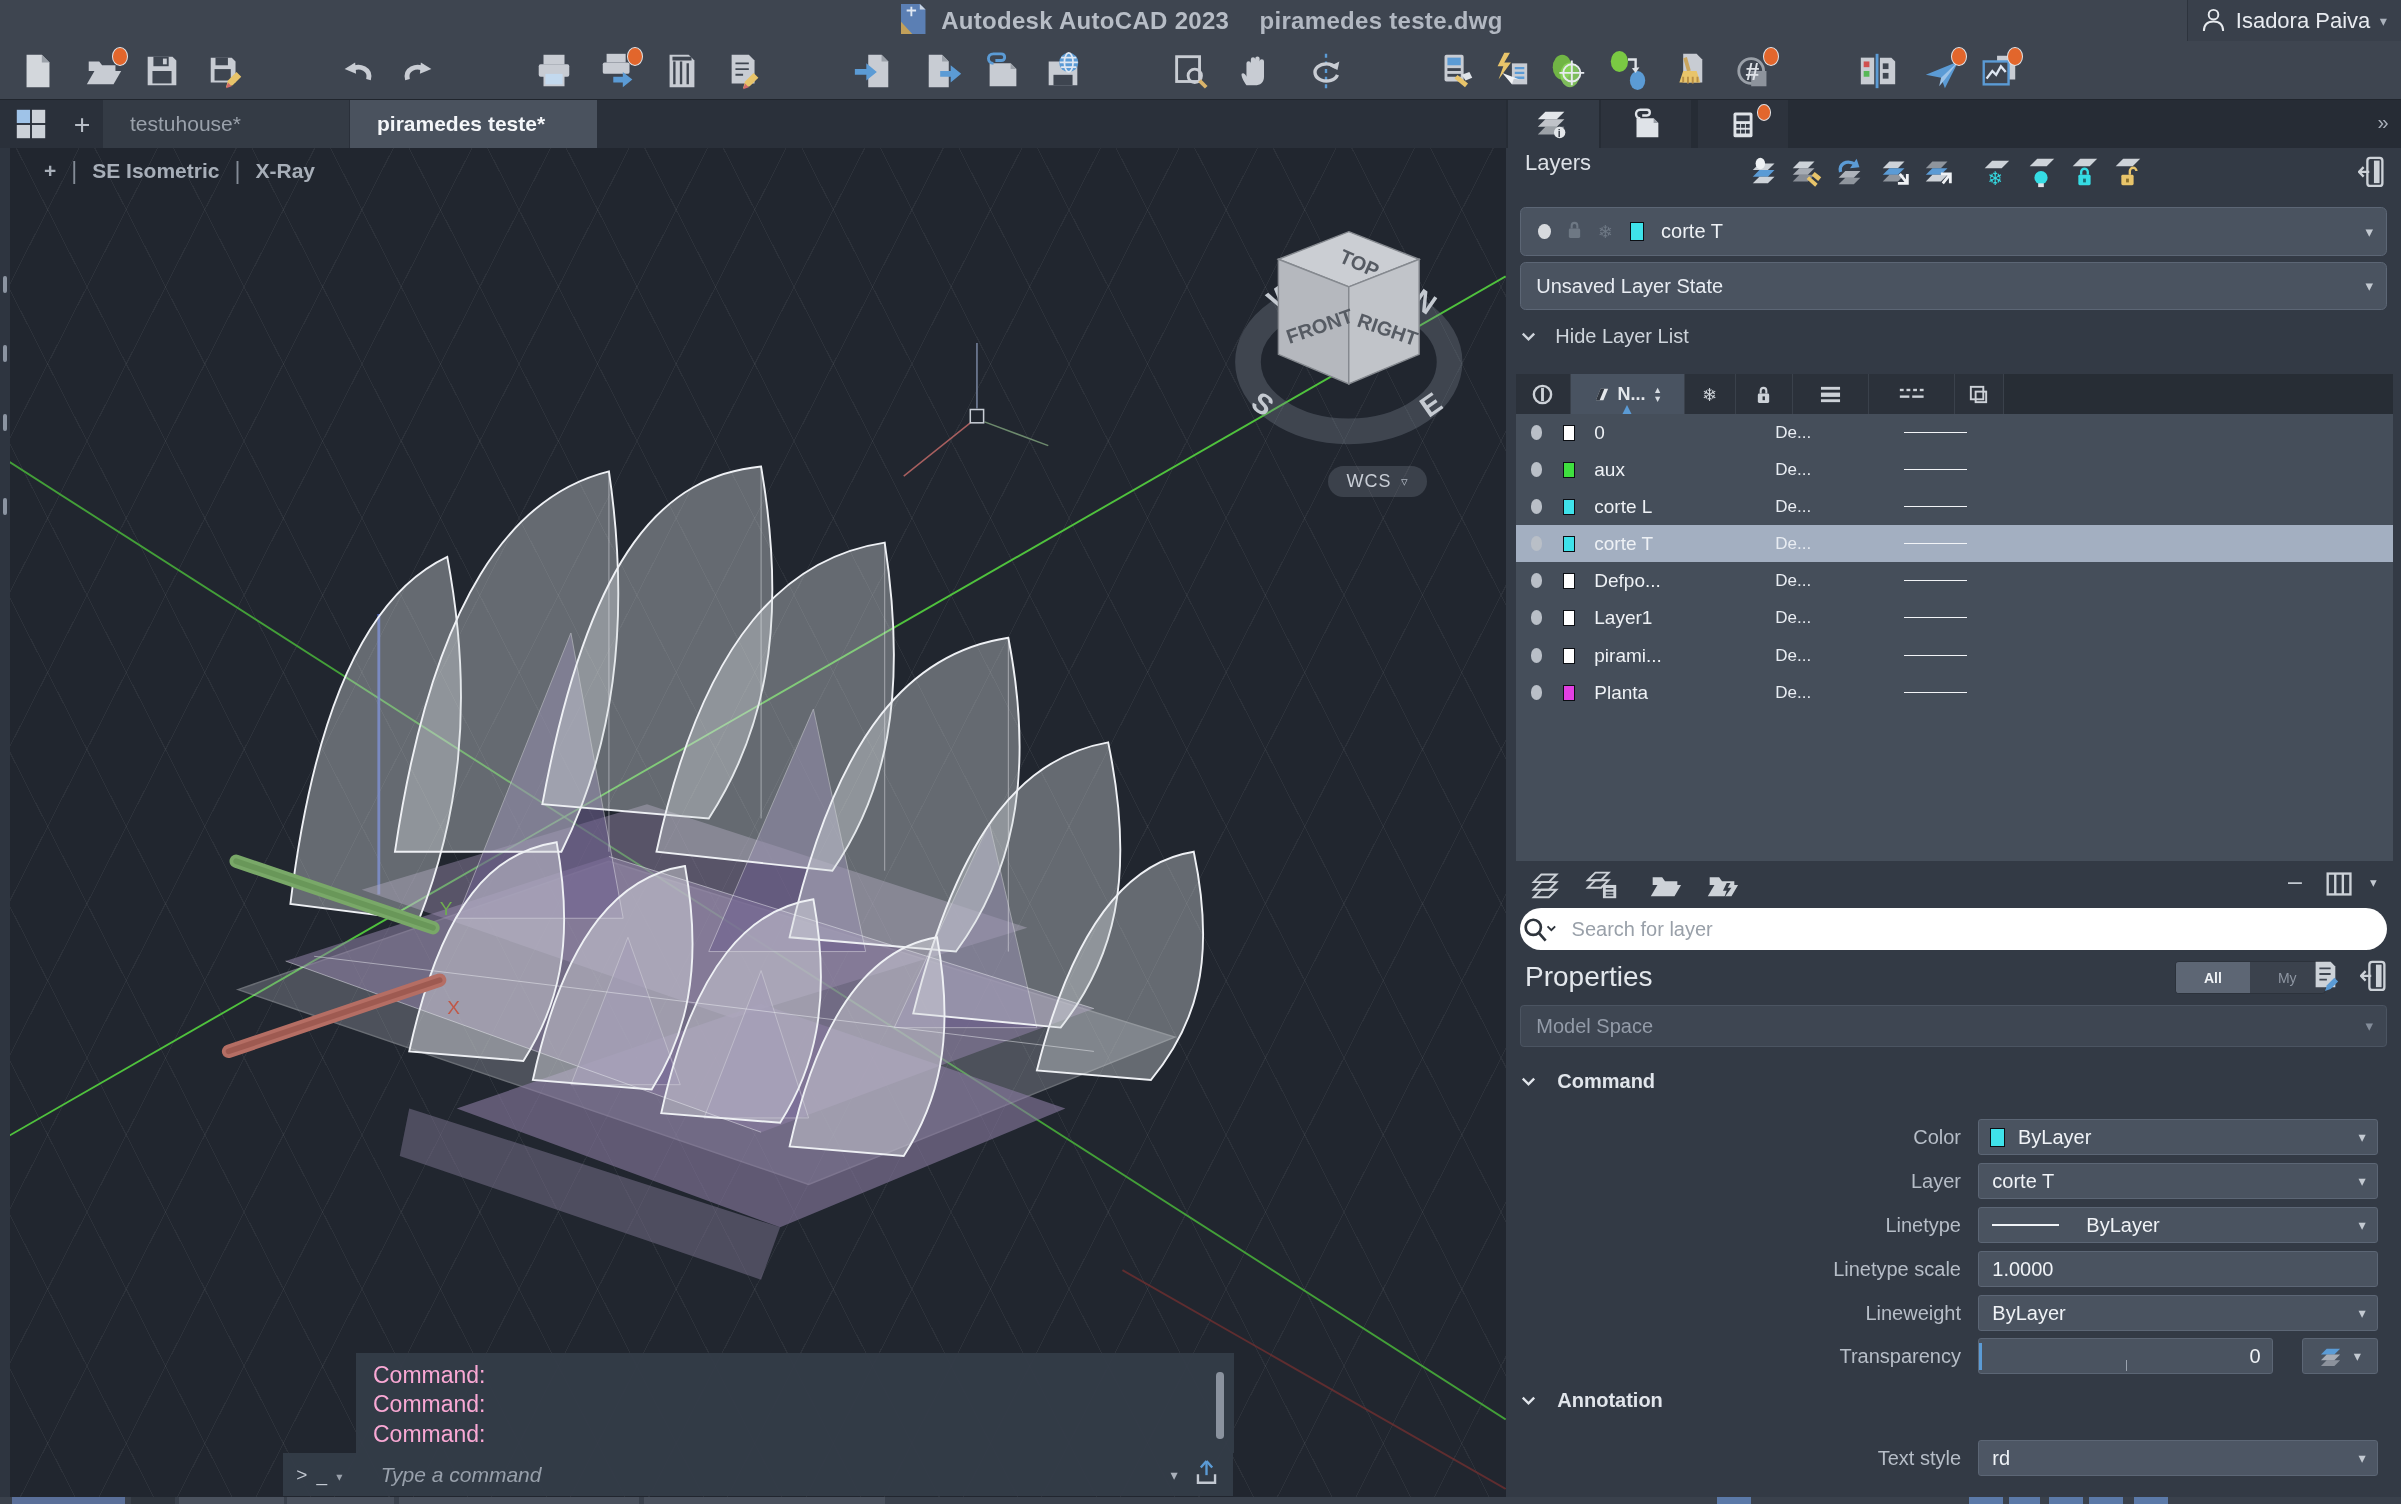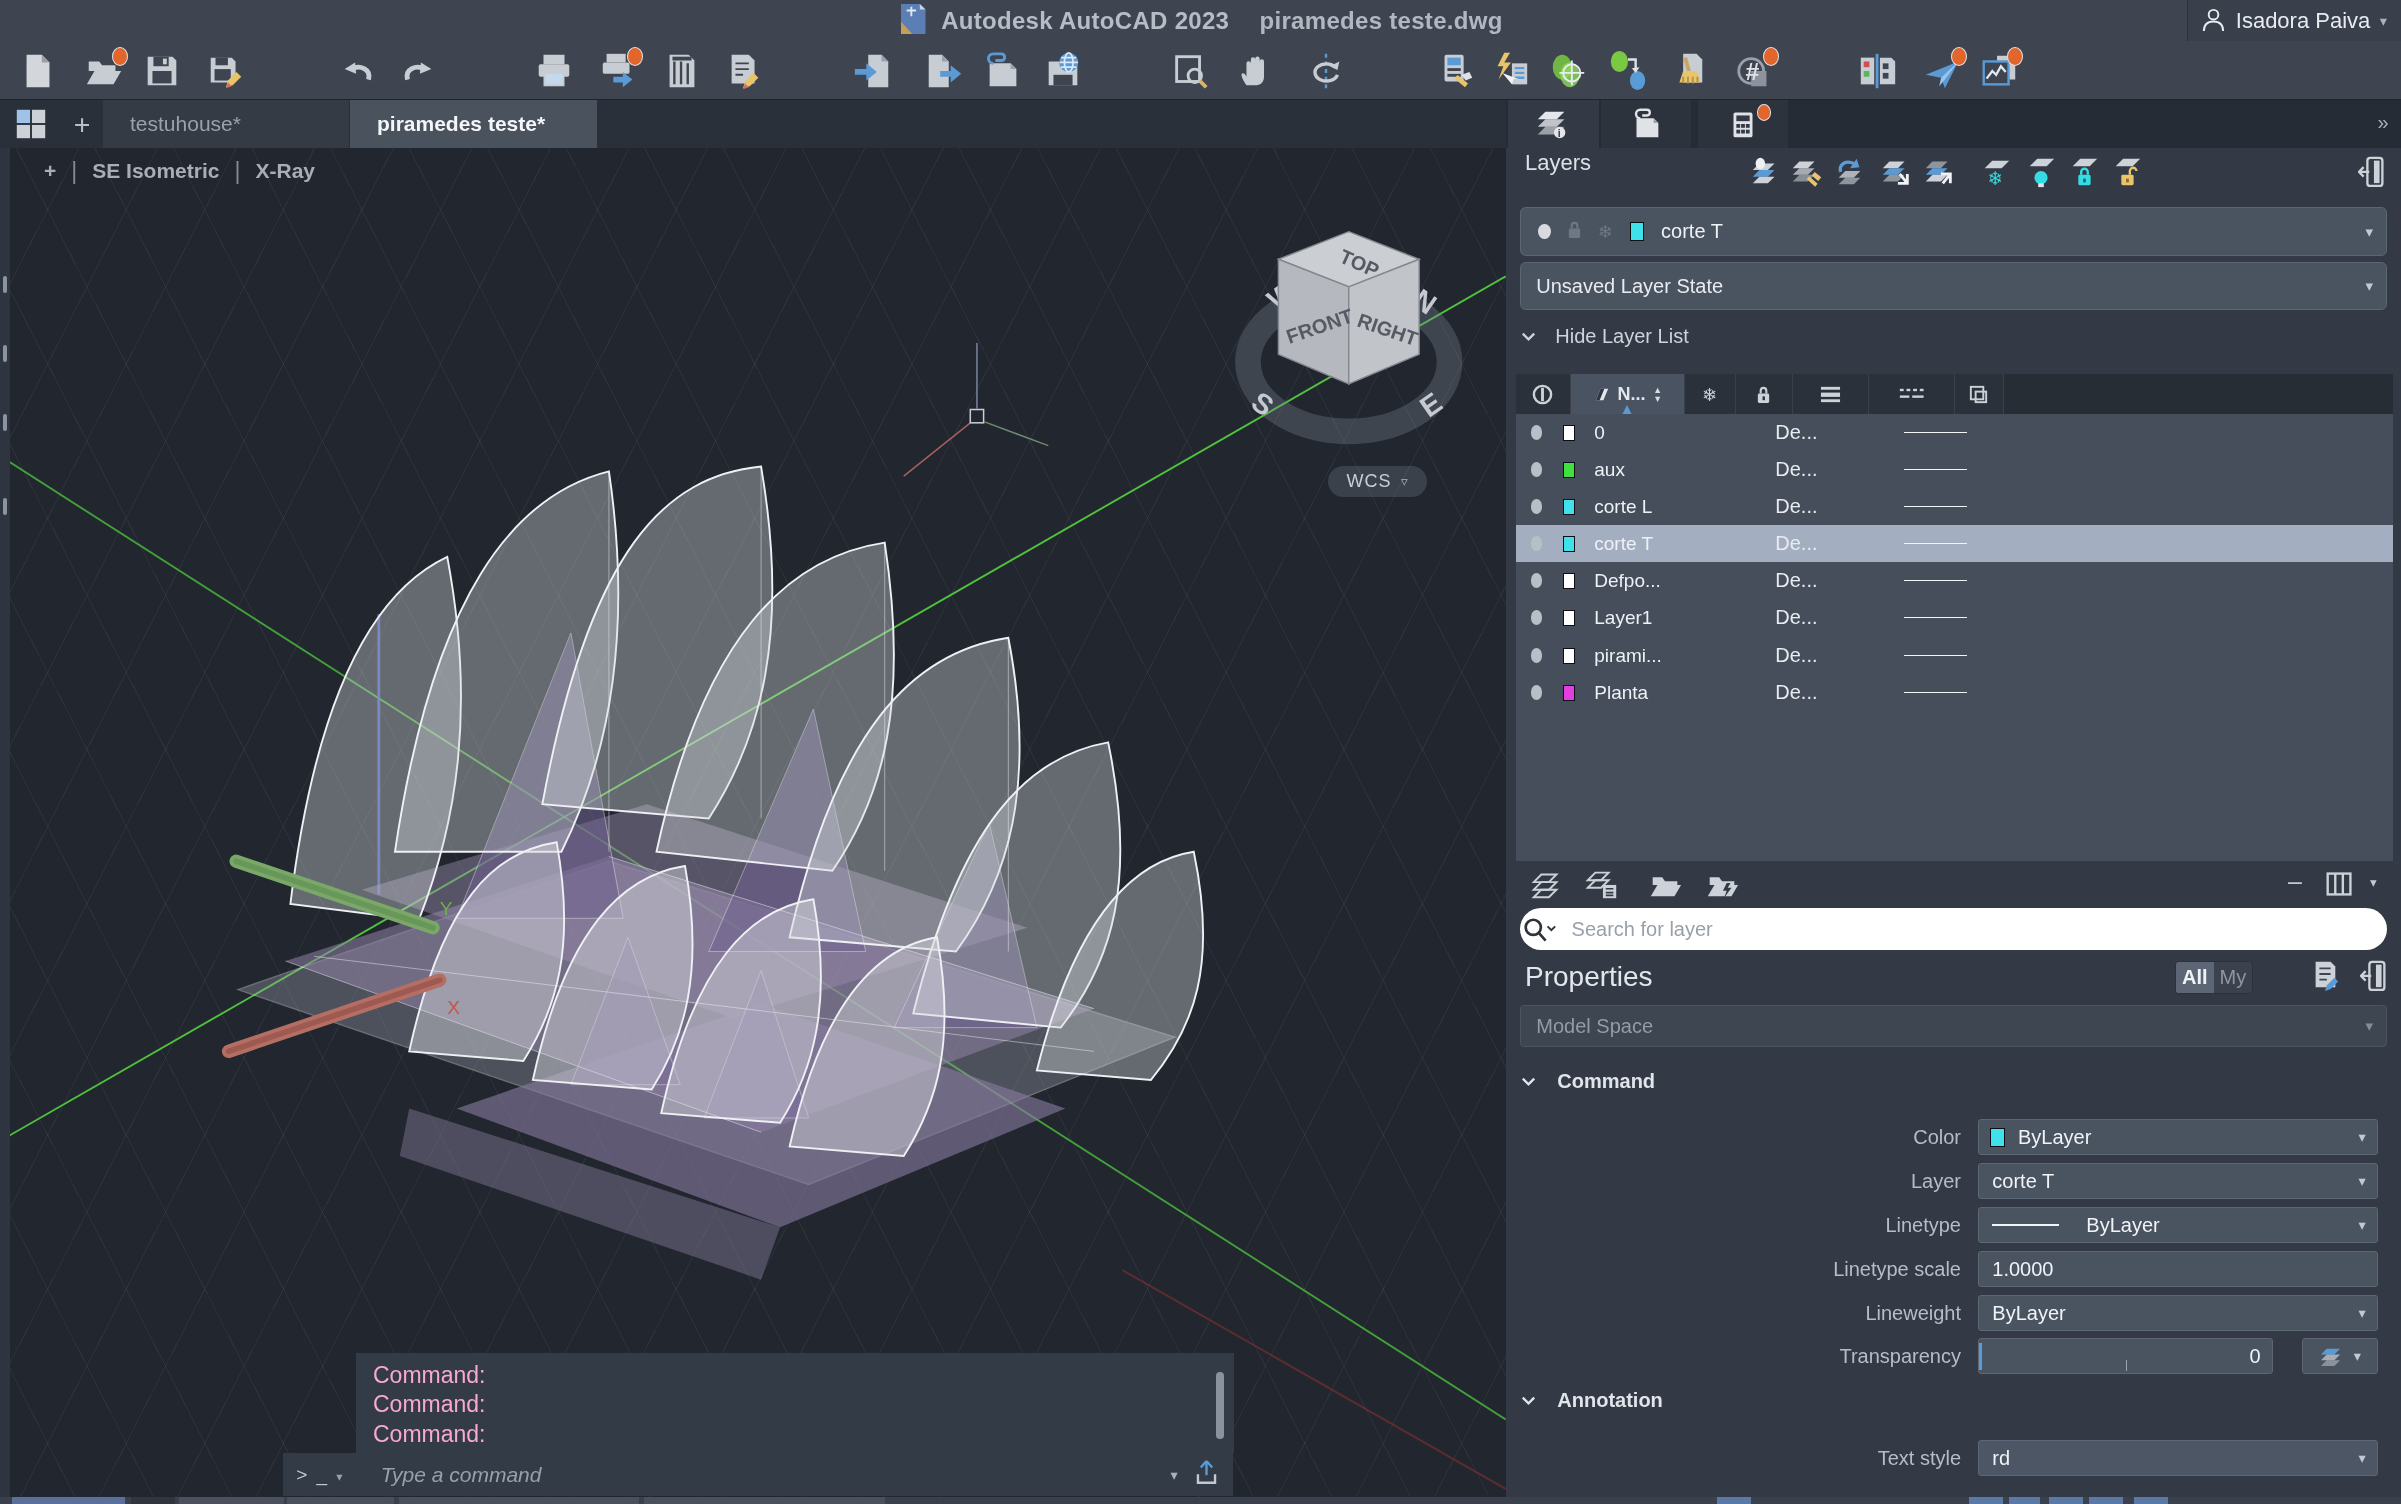--- a/index.html
+++ b/index.html
@@ -105,35 +105,35 @@
   .sort-marker{position:absolute;left:50%;bottom:-1.9px;transform:translateX(-50%);font-size:12.4px;color:#5b9bd5;font-family:"DejaVu Sans",sans-serif}
   .th-label{font-size:18px;font-weight:bold;color:#e3e7ec}
   .th-dark{flex:1;background:#272d35}
 
   .rows-bg{position:absolute;left:9.5px;top:314px;width:877px;height:447px;background:var(--list)}
   .lrow{position:absolute;left:0;width:877px;height:37px;display:flex;align-items:center}
   .lrow.sel{background:var(--sel)}
   .lrow .dot{width:11.4px;height:14.3px;border-radius:50%;background:#b9bfc7;margin-left:15px}
   .lrow .sw{width:12.4px;height:16px;border:1.9px solid #0b0e13;margin-left:21px}
   .lrow .nm{margin-left:19px;font-size:19px;color:#eef1f5;width:181px}
-  .lrow .lw{font-size:20px;color:#e8ecf2;width:114px}
+  .lrow .lw{font-size:17px;color:#e8ecf2;width:114px}
   .lrow .ln{width:63px;height:1.9px;background:#f2f4f7;margin-left:15px}
 
   .lb-ico{position:absolute;top:766px;width:36px;height:36px}
   .lb-ico svg{width:36px;height:36px}
   .minus{position:absolute;left:782px;top:767px;font-size:25px;color:#c3c9d1}
   .cols-caret{position:absolute;left:864px;top:775px;font-size:13.3px;color:#c3c9d1;font-family:"DejaVu Sans",sans-serif}
 
   .search{position:absolute;left:14.3px;top:808px;width:867px;height:42px;background:#fff;border-radius:21px;
           display:flex;align-items:center}
   .search .ph{font-size:20px;color:#99a0a9;margin-left:13.3px}
 
   .props-title{position:absolute;left:19px;top:861px;font-size:28px;color:#e3e7ec}
   .filt{position:absolute;left:669px;top:861px;height:33px;display:flex;background:#3b424d;border-radius:3.8px;overflow:hidden;border:1px solid #2c323b}
-  .filt span{display:flex;align-items:center;padding:0 6px;font-size:20px}
+  .filt span{display:flex;align-items:center;padding:0 28px;font-size:14px}
   .filt .on{background:#5d6674;color:#f0f3f6;font-weight:bold}
   .filt .off{color:#8e96a2}
 
   .mspace{position:absolute;left:14.3px;top:905px;width:867px;height:42px;background:#3e4652;border:1px solid #4b5461;
           border-radius:3.8px;display:flex;align-items:center}
   .mspace span{margin-left:15px;font-size:20px;color:#939ba8}
   .mspace .caret{margin-left:auto;padding-right:13.3px;font-size:15px;color:#848d9a;font-family:"DejaVu Sans",sans-serif}
 
   .sect{position:absolute;left:13.3px;display:flex;align-items:center;gap:19px;font-size:20px;font-weight:bold;color:#e1e5eb}
 

